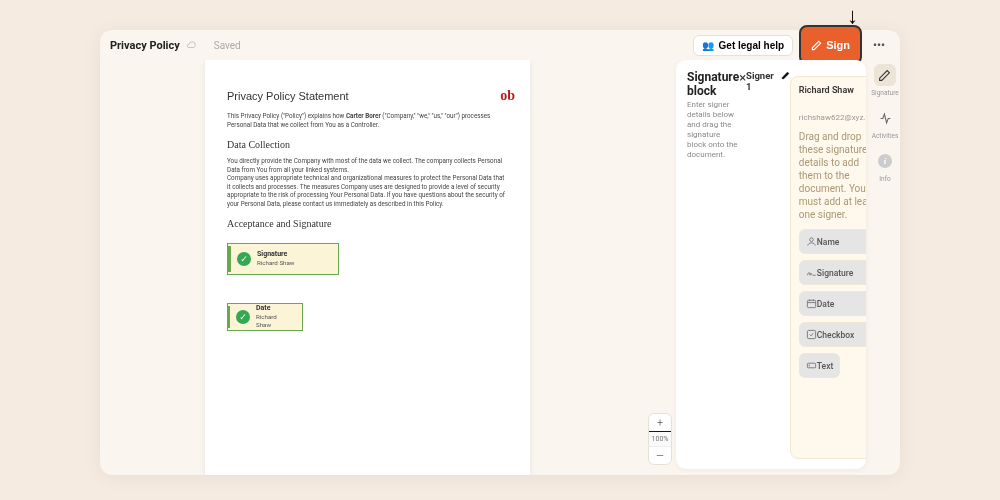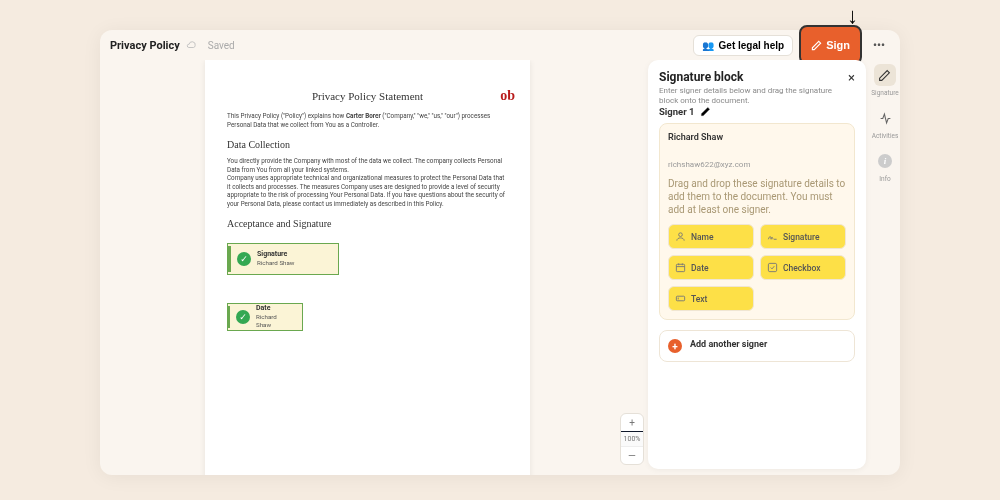--- a/index.html
+++ b/index.html
@@ -33,21 +33,21 @@
     flex-direction: column;
   }
   .topbar {
     height: 30px;
     display: flex;
     align-items: center;
     padding: 0 10px;
     font-size: 11px;
   }
   .doc-title { font-weight: 700; color: #222; }
-  .saved { margin-left: 6px; color: #aaa; display: flex; align-items: center; gap: 12px; font-size: 10px;}
+  .saved { margin-left: 6px; color: #aaa; display: flex; align-items: center; gap: 18px; font-size: 10px;}
   .saved svg { width:10px; height:10px; }
   .topbar-spacer { flex: 1; }
   .btn-legal {
     background: #fff;
     border: 1px solid #e5e0d8;
     border-radius: 6px;
     padding: 4px 8px;
     font-size: 10px;
     font-weight: 600;
     display: flex;
@@ -106,21 +106,21 @@
   .page .brand {
     position: absolute;
     right: 15px;
     top: 6px;
     font-size: 14px;
     font-weight: bold;
     color: #b91c1c;
     font-family: serif;
     margin-top: 22px;
   }
-  .page h1 { font-family: Liberation Serif, serif; font-size: 11px; font-weight: 400; margin-bottom: 10px; text-align: center; }
+  .page h1 { font-family: Liberation Sans, sans-serif; font-size: 11px; font-weight: 400; margin-bottom: 10px; }
   .page h2 { font-family: Georgia, serif; font-size: 10px; font-weight: 400; margin: 10px 0 7px; }
   .page p { font-size: 6.3px; line-height: 1.35; color:#444; }
   .sigbox {
     margin-top: 14px;
     width: 112px;
     height: 32px;
     border: 1px solid #6aa84f;
     background: #fbf4d6;
     display: flex;
     align-items: center;
@@ -145,29 +145,29 @@
     font-size:10px;
     text-align:center;
     color:#777;
     display:flex; flex-direction:column;
     overflow:hidden;
   }
   .zoom-ctrl div { padding:3px 0; }
   .zoom-lvl { font-size:7px; background:#fafafa; border-top:1px solid #0f172a; border-bottom:1px solid #eee;}
   
   .panel {
-    width: 218px;
+    width: 190px;
     background:#fff;
     border-radius:10px;
     margin: 0 4px 6px 0;
     padding: 10px 11px;
     box-shadow: 0 1px 6px rgba(0,0,0,0.05);
     font-size: 9px;
     color:#555;
-    display:flex; flex-direction:column;
+    display:flex; flex-direction:row;
     overflow:hidden;
   }
   .panel-head { display:flex; align-items:flex-start; }
   .panel-title { font-size: 12px; font-weight:700; color:#222; }
   .panel-sub { font-size:8px; color:#8a8a8a; margin-top:2px; line-height:1.25;}
   .close-x { margin-left:auto; font-size:13px; color:#333; cursor:pointer; }
   .signer-row { display:flex; align-items:flex-start; gap:5px; font-size:9.5px; font-weight:700; color:#333; }
   .signer-row svg { width:11px; height:11px; stroke:#555; }
   .card {
     margin-top:6px;
@@ -175,28 +175,28 @@
     border:1px solid #f2e7cf;
     border-radius:8px;
     padding:8px;
   }
   .card .sn { font-size:9px; font-weight:600; color:#333;}
   .card .se { font-size:8px; color:#9a9a9a; margin-top:18px;}
   .card .hint { font-size:10px; color:#a99874; margin-top:8px; line-height:1.3;}
   .field-grid { display:flex; flex-wrap:wrap; gap:6px; margin-top:8px; }
   .field-btn {
     flex: 1 1 calc(50% - 3px);
-    background:#fde047;
+    background:#e5e5e5;
     border:1px solid #f0e6d3;
     border-radius:6px;
     padding:6px 6px;
     font-size:8.5px;
     font-weight:500;
     color:#555;
-    display:flex; align-items:center; gap:5px;
+    display:flex; align-items:center; 
     cursor:pointer;
   }
   .field-btn.full { flex: 0 0 calc(50% - 3px); }
   .add-signer {
     margin-top:10px;
     border:1px solid #eee5d6;
     border-radius:8px;
     padding:8px;
     display:flex; gap:8px; align-items:flex-start;
   }

